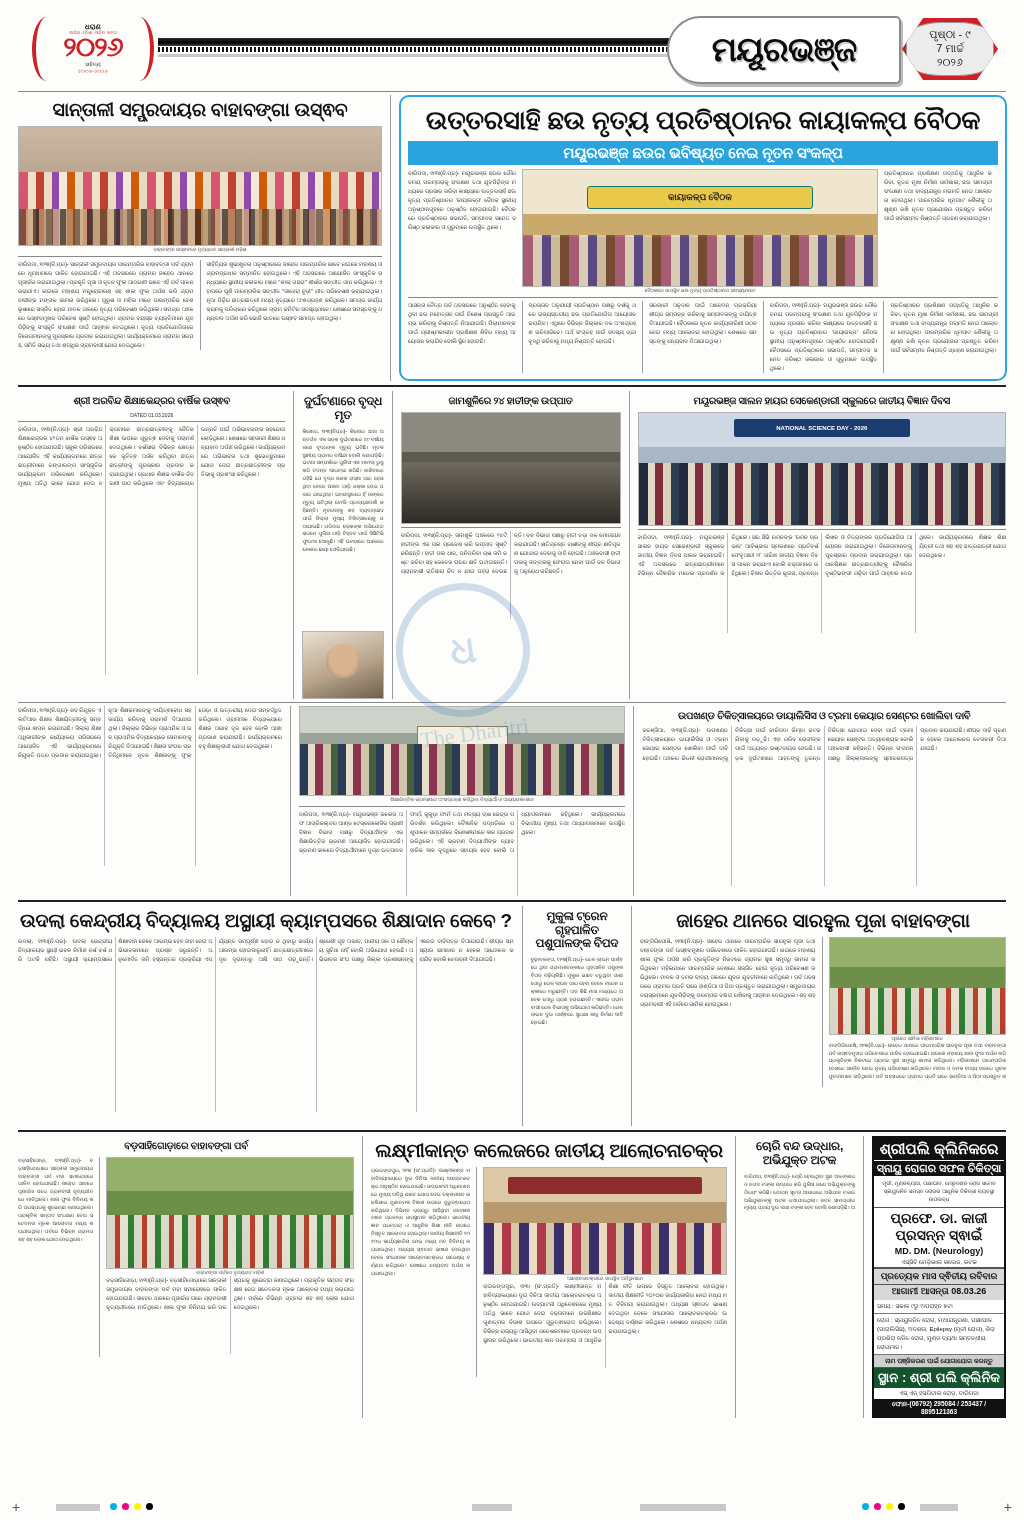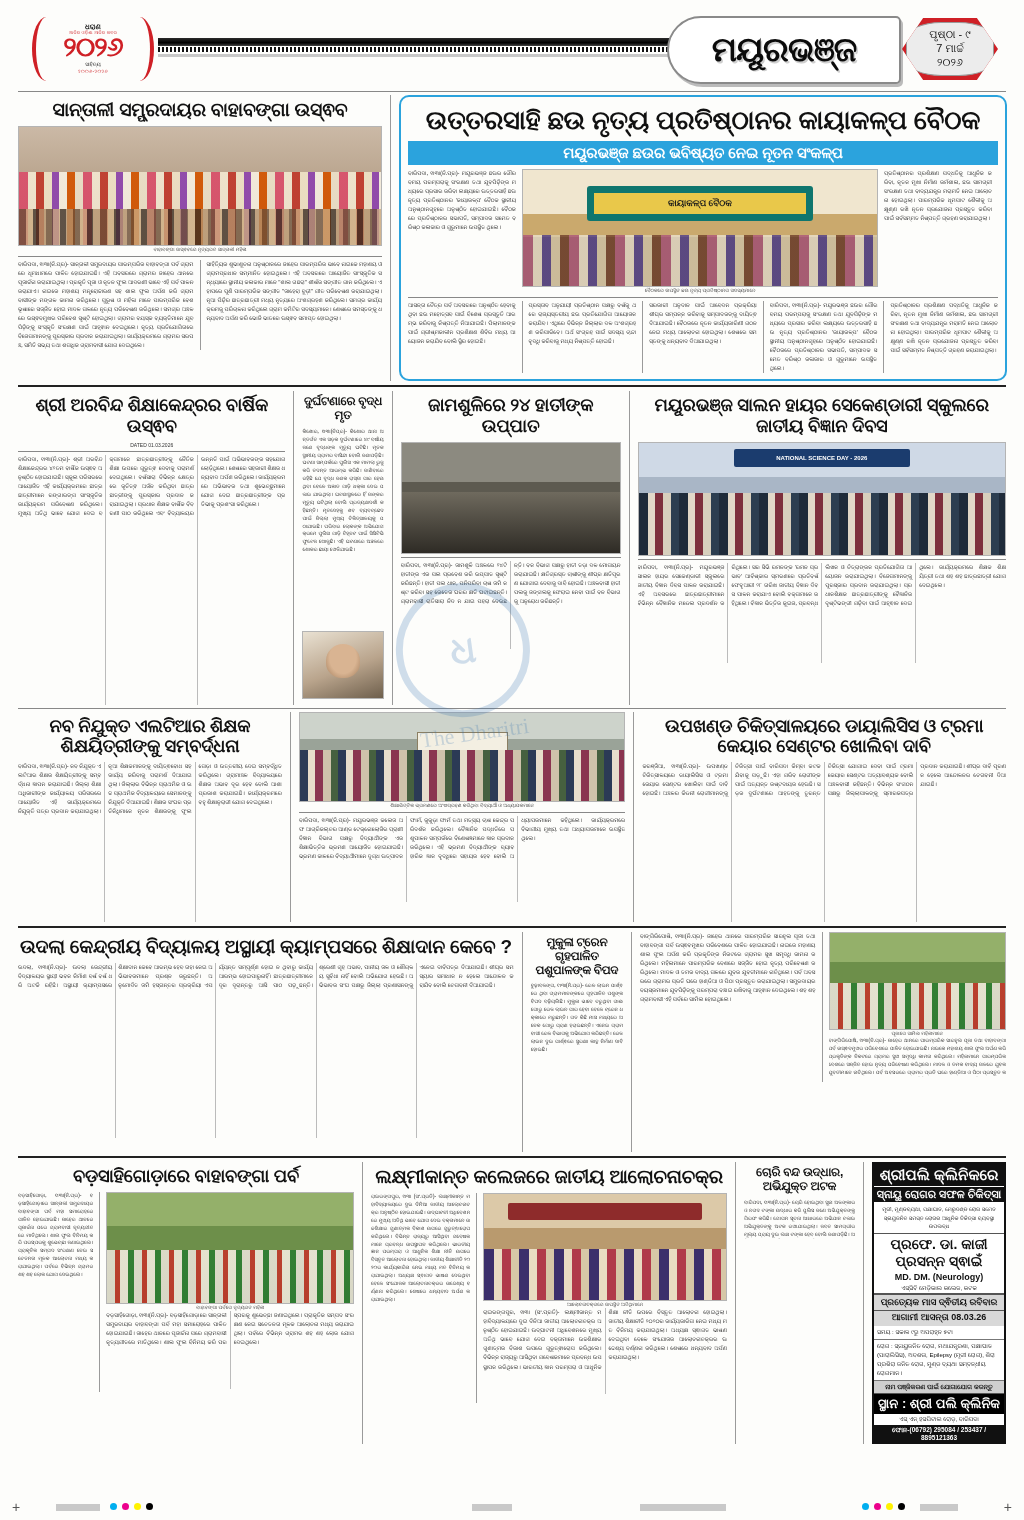--- a/index.html
+++ b/index.html
@@ -75,21 +75,21 @@
   .row{display:flex;gap:8px;}
   .col{box-sizing:border-box;}
 
   .vsep{width:1px;background:#9a9a9a;align-self:stretch;flex:0 0 1px;}
 
   h2.hl{
     font-size:19px;font-weight:bold;line-height:1.15;margin:4px 0 5px 0;
     text-align:center;letter-spacing:-.3px;
   }
   h2.hl-lg{font-size:26px;}
-  h2.hl-sm{font-size:18px;}
+  h2.hl-sm{font-size:10px;}
   h2.hl-xs{font-size:12px;}
   .subbar{
     background:#2ba3dd;color:#fff;font-size:15px;font-weight:bold;
     text-align:center;padding:3px 4px;letter-spacing:-.2px;margin-bottom:4px;
   }
   .boxed{
     border:2px solid #2ba3dd;border-radius:10px;padding:5px 7px 6px 7px;
     box-sizing:border-box;
   }
 
@@ -118,21 +118,21 @@
     opacity:.92;
   }
   .ph-crowd1 .crowd2{
     position:absolute;left:0;right:0;bottom:0;height:30%;
     background:repeating-linear-gradient(90deg,#6b4e37 0 7px,#caa87e 7px 14px,#3c2d22 14px 20px,#b3906a 20px 27px);
     opacity:.8;
   }
   .ph-stage .sky{background:linear-gradient(180deg,#f0e6cf 0 38%,#caa96d 38% 58%,#4d3c2a 58% 100%);}
   .ph-stage .banner{
     position:absolute;left:18%;right:18%;top:14%;height:18%;
-    background:#e9c84a;border:7px solid #0f766e;border-radius:3px;
+    background:#e9c84a;border:1px solid #0f766e;border-radius:3px;
     display:flex;align-items:center;justify-content:center;
     font-size:9px;font-weight:bold;color:#1c1c1c;
   }
   .ph-stage .crowd{
     background:repeating-linear-gradient(90deg,#b0607a 0 10px,#e8dcc4 10px 19px,#5d4a8a 19px 28px,#d9c9a6 28px 37px,#7a4b33 37px 46px);
     height:44%;opacity:.9;
   }
   .ph-indoor .sky{background:linear-gradient(180deg,#cfd9e6 0 30%,#a9b6c6 30% 55%,#6d7785 55% 100%);}
   .ph-indoor .crowd{
     background:repeating-linear-gradient(90deg,#1f2b3a 0 9px,#e2d8c8 9px 16px,#7d2f3c 16px 24px,#d8cfbd 24px 32px,#2c3e50 32px 40px);
@@ -208,21 +208,21 @@
   .ad-h1{background:#111;color:#fff;text-align:center;font-size:15px;font-weight:bold;padding:2px 2px;}
   .ad-h2{background:#111;color:#fff;text-align:center;font-size:11px;font-weight:bold;padding:1px 2px;border-top:1px solid #fff;}
   .ad-p{font-size:5.4px;text-align:center;padding:3px 3px;line-height:1.5;border-bottom:1px solid #555;}
   .ad-doc{font-size:14px;font-weight:bold;text-align:center;padding:2px;}
   .ad-deg{font-size:9px;font-weight:bold;text-align:center;padding:0 0 2px 0;}
   .ad-small{font-size:6px;text-align:center;padding:1px 2px;border-bottom:1px solid #555;}
   .ad-band{background:#d8d8d8;text-align:center;font-size:9px;font-weight:bold;padding:2px;border-top:1px solid #555;border-bottom:1px solid #555;}
   .ad-date{background:#d8d8d8;text-align:center;font-size:9px;font-weight:bold;padding:1px 2px 3px;}
   .ad-line{font-size:6px;padding:2px 3px;border-bottom:1px solid #777;line-height:1.5;}
   .ad-cta{background:#cfcfcf;text-align:center;font-size:6.5px;font-weight:bold;padding:2px;border-bottom:1px solid #555;}
-  .ad-place{background:#000000;color:#fff;text-align:center;font-size:13px;font-weight:bold;padding:2px;}
+  .ad-place{background:#14532d;color:#fff;text-align:center;font-size:13px;font-weight:bold;padding:2px;}
   .ad-addr{font-size:6px;text-align:center;padding:2px;}
   .ad-phone{background:#111;color:#fff;text-align:center;font-size:6.5px;font-weight:bold;padding:1px;}
 
   
   .footer-marks{
     position:absolute;left:0;right:0;bottom:0;height:22px;
   }
   .fm-cross{position:absolute;font-size:14px;color:#555;line-height:1;}
   .fm-bar{position:absolute;height:7px;}
   .fm-dots{position:absolute;display:flex;gap:5px;}
@@ -363,21 +363,20 @@
       <div class="hr-thin"></div>
       <div class="body-text cols4" style="height:100px;overflow:hidden">ବାରିପଦା, ୧ା୩ା(ନି.ପ୍ର)- ମୟୂରଭଞ୍ଜ ସାଲନ ହାୟର ସେକେଣ୍ଡାରୀ ସ୍କୁଲରେ ଜାତୀୟ ବିଜ୍ଞାନ ଦିବସ ପାଳନ କରାଯାଇଛି। ଏହି ଅବସରରେ ଛାତ୍ରଛାତ୍ରୀମାନେ ବିଭିନ୍ନ ବୈଜ୍ଞାନିକ ମଡେଲ ପ୍ରଦର୍ଶନ କରିଥିଲେ। ସର ସିଭି ରମନଙ୍କ 'ରମନ ପ୍ରଭାବ' ଆବିଷ୍କାର ସ୍ମରଣରେ ପ୍ରତିବର୍ଷ ଫେବୃଆରୀ ୨୮ ତାରିଖ ଜାତୀୟ ବିଜ୍ଞାନ ଦିବସ ପାଳନ କରାଯାଏ ବୋଲି ବକ୍ତାମାନେ କହିଥିଲେ। ବିଜ୍ଞାନ ଭିତ୍ତିକ କୁଇଜ, ପ୍ରବନ୍ଧ ଲିଖନ ଓ ଚିତ୍ରାଙ୍କନ ପ୍ରତିଯୋଗିତା ଆୟୋଜନ କରାଯାଇଥିଲା। ବିଜେତାମାନଙ୍କୁ ପୁରସ୍କାର ପ୍ରଦାନ କରାଯାଇଥିଲା। ପ୍ରଧାନଶିକ୍ଷକ ଛାତ୍ରଛାତ୍ରୀଙ୍କୁ ବୈଜ୍ଞାନିକ ଦୃଷ୍ଟିଭଙ୍ଗୀ ଗଢ଼ିବା ପାଇଁ ଆହ୍ଵାନ ଦେଇଥିଲେ। କାର୍ଯ୍ୟକ୍ରମରେ ଶିକ୍ଷକ ଶିକ୍ଷୟିତ୍ରୀ ତଥା ଶହ ଶହ ଛାତ୍ରଛାତ୍ରୀ ଯୋଗ ଦେଇଥିଲେ।</div>
     </div>
   </div>
 
   <div class="hr-thin"></div>
 
   <div class="row">
 
     <div class="col" style="width:270px">
-      <h2 class="hl hl-sm">ନବ ନିଯୁକ୍ତ ଏଲଟିଆର ଶିକ୍ଷକ ଶିକ୍ଷୟିତ୍ରୀଙ୍କୁ ସମ୍ବର୍ଦ୍ଧନା</h2>
       <div class="body-text cols3" style="height:160px;overflow:hidden">ବାରିପଦା, ୧ା୩ା(ନି.ପ୍ର)- ନବ ନିଯୁକ୍ତ ଏଲଟିଆର ଶିକ୍ଷକ ଶିକ୍ଷୟିତ୍ରୀଙ୍କୁ ସମ୍ବର୍ଦ୍ଧନା ଜ୍ଞାପନ କରାଯାଇଛି। ଜିଲ୍ଲା ଶିକ୍ଷା ଅଧିକାରୀଙ୍କ କାର୍ଯ୍ୟାଳୟ ପରିସରରେ ଆୟୋଜିତ ଏହି କାର୍ଯ୍ୟକ୍ରମରେ ନିଯୁକ୍ତି ପତ୍ର ପ୍ରଦାନ କରାଯାଇଥିଲା। ନୂଆ ଶିକ୍ଷକମାନଙ୍କୁ ଦାୟିତ୍ଵବୋଧ ସହ କାର୍ଯ୍ୟ କରିବାକୁ ପରାମର୍ଶ ଦିଆଯାଇଥିଲା। ଜିଲ୍ଲାର ବିଭିନ୍ନ ପ୍ରାଥମିକ ଓ ଉଚ୍ଚ ପ୍ରାଥମିକ ବିଦ୍ୟାଳୟରେ ସେମାନଙ୍କୁ ନିଯୁକ୍ତି ଦିଆଯାଇଛି। ଶିକ୍ଷକ ସଂଘର ପ୍ରତିନିଧିମାନେ ନୂତନ ଶିକ୍ଷକଙ୍କୁ ଫୁଲ ତୋଡ଼ା ଓ ଉତ୍ତରୀୟ ଦେଇ ସମ୍ବର୍ଦ୍ଧିତ କରିଥିଲେ। ଗ୍ରାମାଞ୍ଚଳ ବିଦ୍ୟାଳୟରେ ଶିକ୍ଷକ ଅଭାବ ଦୂର ହେବ ବୋଲି ଆଶା ପ୍ରକାଶ କରାଯାଇଛି। କାର୍ଯ୍ୟକ୍ରମରେ ବହୁ ଶିକ୍ଷାନୁରାଗୀ ଯୋଗ ଦେଇଥିଲେ।</div>
     </div>
 
     <div class="vsep"></div>
 
     <div class="col" style="width:334px">
       <div class="photo ph-group" style="height:88px">
         <div class="sky"></div>
           <div class="banner"></div>
           <div class="crowd"></div>
@@ -407,20 +406,21 @@
     <div class="vsep"></div>
 
     <div class="col" style="width:96px">
       <h2 class="hl hl-xs">ମୁକୁଳା ଟ୍ରେନ ଗୃହପାଳିତ ପଶୁପାଳଙ୍କ ବିପଦ</h2>
       <div class="body-text tiny" style="height:170px;overflow:hidden">ବୁଢ଼ାବଳଙ୍ଗ, ୧ା୩ା(ନି.ପ୍ର)- ରେଳ ଲାଇନ ପାର୍ଶ୍ଵରେ ଥିବା ଗ୍ରାମମାନଙ୍କରେ ଗୃହପାଳିତ ପଶୁଙ୍କ ବିପଦ ବଢ଼ିଚାଲିଛି। ମୁକୁଳା ଭାବେ ଚରୁଥିବା ଗାଈ ଗୋରୁ ରେଳ ଲାଇନ ପାର ହେବା ବେଳେ ଟ୍ରେନ ଧକ୍କାରେ ମରୁଛନ୍ତି। ଗତ କିଛି ମାସ ମଧ୍ୟରେ ଅନେକ ଗୋରୁ ପ୍ରାଣ ହରାଇଛନ୍ତି। ଏନେଇ ଗ୍ରାମବାସୀ ରେଳ ବିଭାଗକୁ ଅଭିଯୋଗ କରିଛନ୍ତି। ରେଳ ଲାଇନ ଦୁଇ ପାର୍ଶ୍ଵରେ ସୁରକ୍ଷା କାନ୍ଥ ନିର୍ମାଣ ଦାବି ହୋଇଛି।</div>
     </div>
 
     <div class="vsep"></div>
 
     <div class="col" style="width:366px">
+      <h2 class="hl">ଜାହେର ଥାନରେ ସାରହୁଲ ପୂଜା ବାହାବଙ୍ଗା</h2>
       <div class="row" style="gap:6px">
         <div class="body-text" style="width:176px;height:150px;overflow:hidden">ବାଙ୍ଗିରିପୋଷି, ୧ା୩ା(ନି.ପ୍ର)- ଜାହେର ଥାନରେ ପାରମ୍ପରିକ ସାରହୁଲ ପୂଜା ତଥା ବାହାବଙ୍ଗା ପର୍ବ ଉସ୍ଵବମୁଖର ପରିବେଶରେ ପାଳିତ ହୋଇଯାଇଛି। ନାଇକେ ମହାଶୟ ଶାଲ ଫୁଲ ଅର୍ପଣ କରି ପ୍ରକୃତିଙ୍କ ନିକଟରେ ଗ୍ରାମର ସୁଖ ସମୃଦ୍ଧି କାମନା କରିଥିଲେ। ମହିଳାମାନେ ପାରମ୍ପରିକ ବେଶରେ ସଜ୍ଜିତ ହୋଇ ନୃତ୍ୟ ପରିବେଷଣ କରିଥିଲେ। ମାଦଳ ଓ ତମକ ବାଦ୍ୟ ତାଳରେ ଯୁବକ ଯୁବତୀମାନେ ନାଚିଥିଲେ। ପର୍ବ ଅବସରରେ ଗ୍ରାମର ପ୍ରତି ଘରେ ହାଣ୍ଡିଆ ଓ ପିଠା ପ୍ରସ୍ତୁତ କରାଯାଇଥିଲା। ସମ୍ପ୍ରଦାୟର ବୟସ୍କମାନେ ଯୁବପିଢ଼ିଙ୍କୁ ପରମ୍ପରା ବଞ୍ଚାଇ ରଖିବାକୁ ଆହ୍ଵାନ ଦେଇଥିଲେ। ଶହ ଶହ ଗ୍ରାମବାସୀ ଏହି ପର୍ବରେ ସାମିଲ ହୋଇଥିଲେ।</div>
         <div class="vsep"></div>
         <div class="col" style="width:178px">
           <div class="photo ph-field" style="height:96px">
             <div class="sky"></div>
               <div class="crowd"></div>
           </div>
           <div class="photo-cap">ପୂଜାରେ ସାମିଲ ମହିଳାମାନେ</div>
           <div class="body-text tiny" style="height:40px;overflow:hidden">ବାଙ୍ଗିରିପୋଷି, ୧ା୩ା(ନି.ପ୍ର)- ଜାହେର ଥାନରେ ପାରମ୍ପରିକ ସାରହୁଲ ପୂଜା ତଥା ବାହାବଙ୍ଗା ପର୍ବ ଉସ୍ଵବମୁଖର ପରିବେଶରେ ପାଳିତ ହୋଇଯାଇଛି। ନାଇକେ ମହାଶୟ ଶାଲ ଫୁଲ ଅର୍ପଣ କରି ପ୍ରକୃତିଙ୍କ ନିକଟରେ ଗ୍ରାମର ସୁଖ ସମୃଦ୍ଧି କାମନା କରିଥିଲେ। ମହିଳାମାନେ ପାରମ୍ପରିକ ବେଶରେ ସଜ୍ଜିତ ହୋଇ ନୃତ୍ୟ ପରିବେଷଣ କରିଥିଲେ। ମାଦଳ ଓ ତମକ ବାଦ୍ୟ ତାଳରେ ଯୁବକ ଯୁବତୀମାନେ ନାଚିଥିଲେ। ପର୍ବ ଅବସରରେ ଗ୍ରାମର ପ୍ରତି ଘରେ ହାଣ୍ଡିଆ ଓ ପିଠା ପ୍ରସ୍ତୁତ କରାଯାଇଥିଲା। ସମ୍ପ୍ରଦାୟର ବୟସ୍କମାନେ ଯୁବପିଢ଼ିଙ୍କୁ ପରମ୍ପରା ବଞ୍ଚାଇ ରଖିବାକୁ ଆହ୍ଵାନ ଦେଇଥିଲେ। ଶହ ଶହ ଗ୍ରାମବାସୀ ଏହି ପର୍ବରେ ସାମିଲ ହୋଇଥିଲେ।</div>

